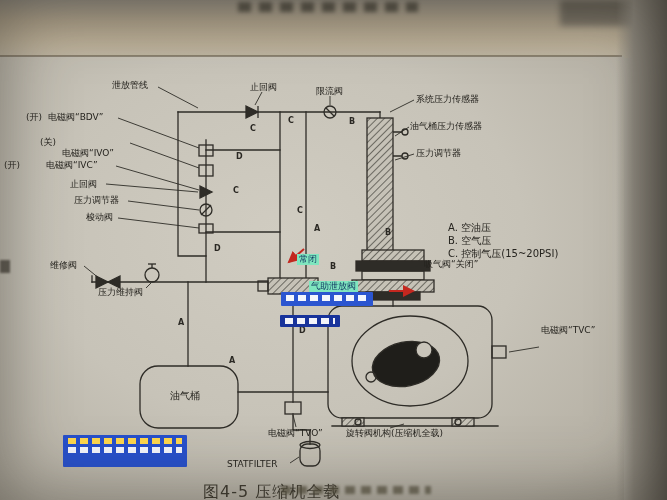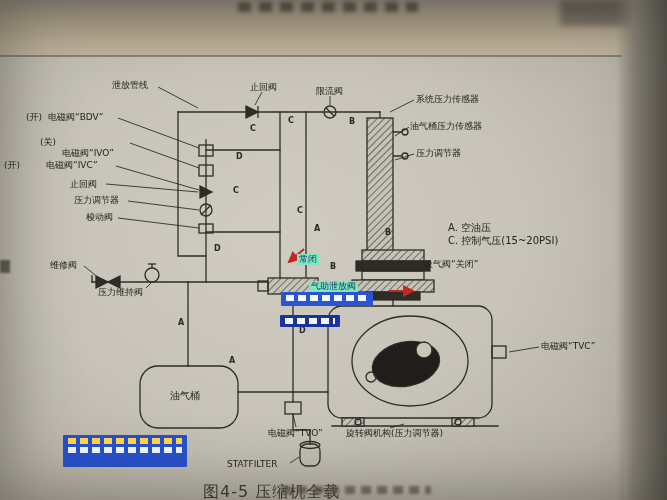--- a/index.html
+++ b/index.html
@@ -185,28 +185,29 @@
   <div class="lbl" style="left:4px;top:160px">(开)</div>
   <div class="lbl" style="left:46px;top:160px">电磁阀“IVC”</div>
 
   <div class="lbl" style="left:70px;top:179px">止回阀</div>
   <div class="lbl" style="left:74px;top:195px">压力调节器</div>
   <div class="lbl" style="left:86px;top:212px">梭动阀</div>
   <div class="lbl" style="left:50px;top:260px">维修阀</div>
   <div class="lbl" style="left:98px;top:287px">压力维持阀</div>
 
   <div class="lbl" style="left:424px;top:259px">吸气阀“关闭”</div>
-  <div class="lbl" style="left:541px;top:341px">电磁阀“TVC”</div>
+  <div class="lbl" style="left:541px;top:325px">电磁阀“TVC”</div>
   <div class="lbl big" style="left:170px;top:390px">油气桶</div>
   <div class="lbl" style="left:268px;top:428px">电磁阀“TVO”</div>
-  <div class="lbl" style="left:346px;top:428px">旋转阀机构(压力调节器)</div>
+  <div class="lbl" style="left:346px;top:428px">旋转阀机构(压缩机全载)</div>
   <div class="lbl" style="left:227px;top:459px">STATFILTER</div>
 
   <div class="legend">
     <div>A. 空油压</div>
+    <div>B. 空气压</div>
     <div>C. 控制气压(15~20PSI)</div>
   </div>
 
   <div class="hl" style="left:297px;top:254px">常闭</div>
   <div class="hl" style="left:309px;top:281px">气助泄放阀</div>
 
   <div class="wm wm1">
       <div class="ft"></div>
     </div>
   <div class="wm wm2">

